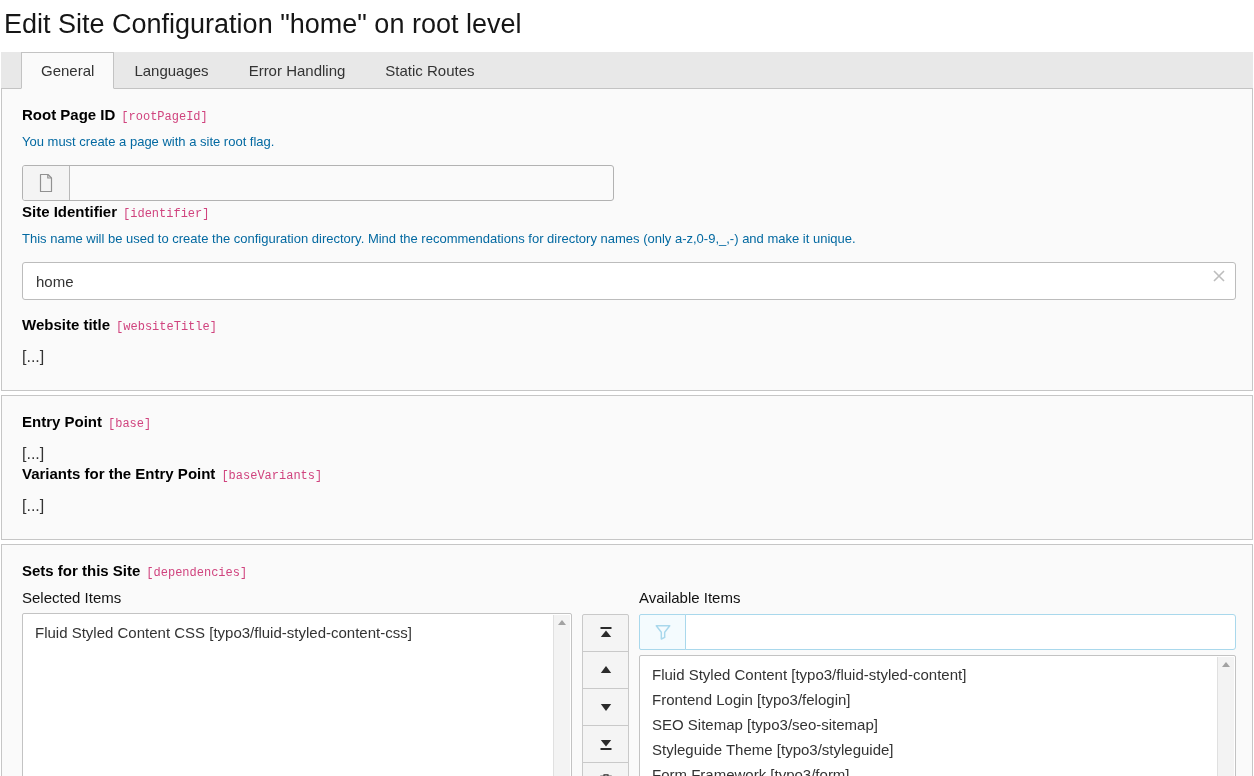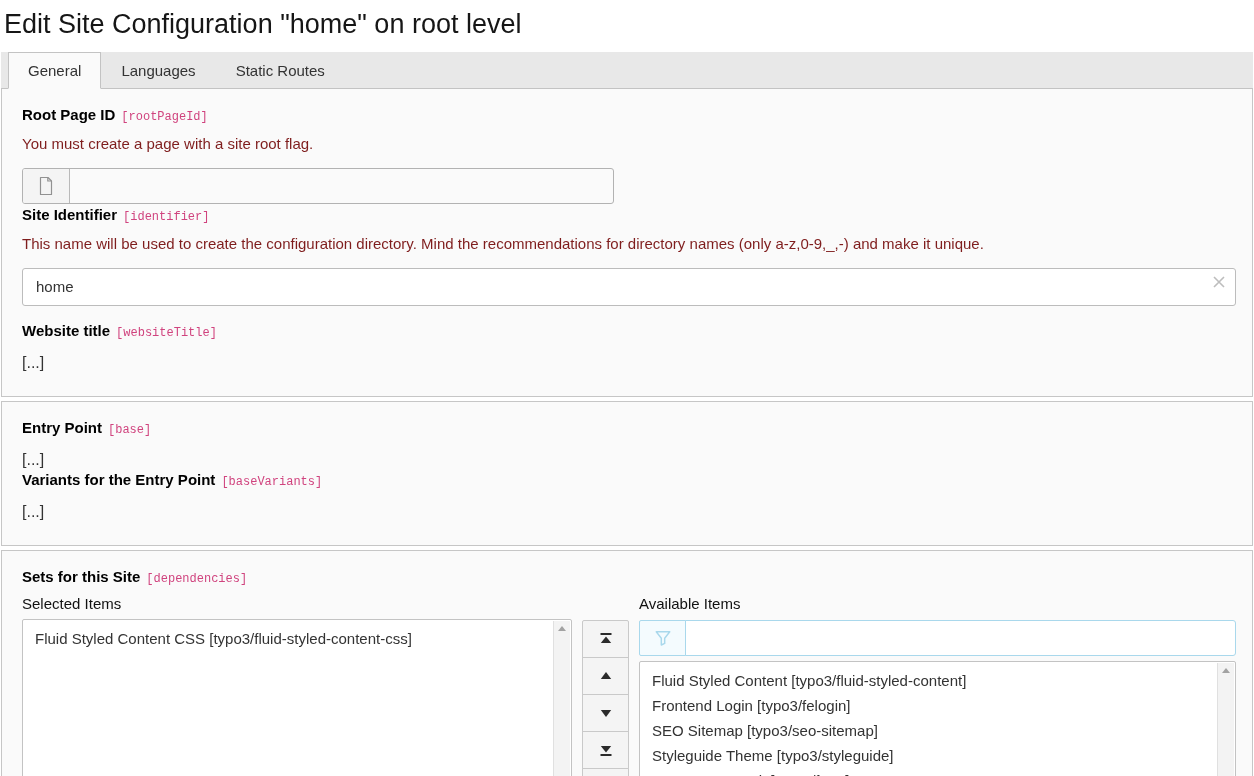--- a/index.html
+++ b/index.html
@@ -11,21 +11,21 @@
     padding:0 1px;
   }
   h1.page-title {
     font-size:27px; font-weight:400; color:#161616;
     margin:8px 0 12px 3px; line-height:1.2;
   }
   
   .tabs {
     display:flex; align-items:stretch;
     background:#e8e8e8; border-bottom:1px solid #c3c3c3;
-    padding-left:7px; height:37px;
+    padding-left:20px; height:37px;
   }
   .tab {
     padding:9px 19px 0; font-size:15px; color:#333; cursor:pointer;
     border:1px solid transparent; border-bottom:none;
   }
   .tab.active {
     background:#fafafa; border:1px solid #c3c3c3; border-bottom:1px solid #fafafa;
     margin-bottom:-1px;
   }
   
@@ -34,21 +34,21 @@
     margin-bottom:4px; padding:15px 16px 24px 20px;
   }
   .panel.first { border-top:none; }
   .two-col { display:grid; grid-template-columns:1fr; column-gap:32px; }
   .field-label { font-size:15px; margin:2px 0 9px; }
   .field-label .lbl { font-weight:700; color:#000; }
   .code {
     font-family:"Liberation Mono", "DejaVu Sans Mono", monospace;
     font-size:12px; color:#d0437e; margin-left:6px;
   }
-  .desc { color:#7f1d1d; font-size:15px; line-height:1.45; margin:0 0 13px; }
+  .desc { color:#0369a1; font-size:13px; line-height:1.45; margin:0 0 13px; }
   .collapsed { font-size:16px; color:#333; margin-top:14px; cursor:pointer; width:max-content; }
   .group-spacer { margin-top:26px; }
   
   .select-combo {
     display:flex; align-items:stretch; height:36px; width:592px;
     border:1px solid #b2b2b2; border-radius:3px; overflow:hidden; margin-top:3px;
   }
   .select-icon {
     width:47px; background:#f4f4f4; border-right:1px solid #b9b9b9;
     display:flex; align-items:center; justify-content:center; flex:none;
@@ -115,20 +115,21 @@
   }
 </style>
 </head>
 <body>
 
 <h1 class="page-title">Edit Site Configuration "home" on root level</h1>
 
 <div class="tabs">
   <div class="tab active">General</div>
   <div class="tab">Languages</div>
+  <div class="tab">Error Handling</div>
   <div class="tab">Static Routes</div>
 </div>
 
 <div class="panel first">
   <div class="two-col">
     <div>
       <div class="field-label">
         <span class="lbl">Root Page ID</span><span class="code">[rootPageId]</span>
       </div>
       <p class="desc">You must create a page with a site root flag.</p>

